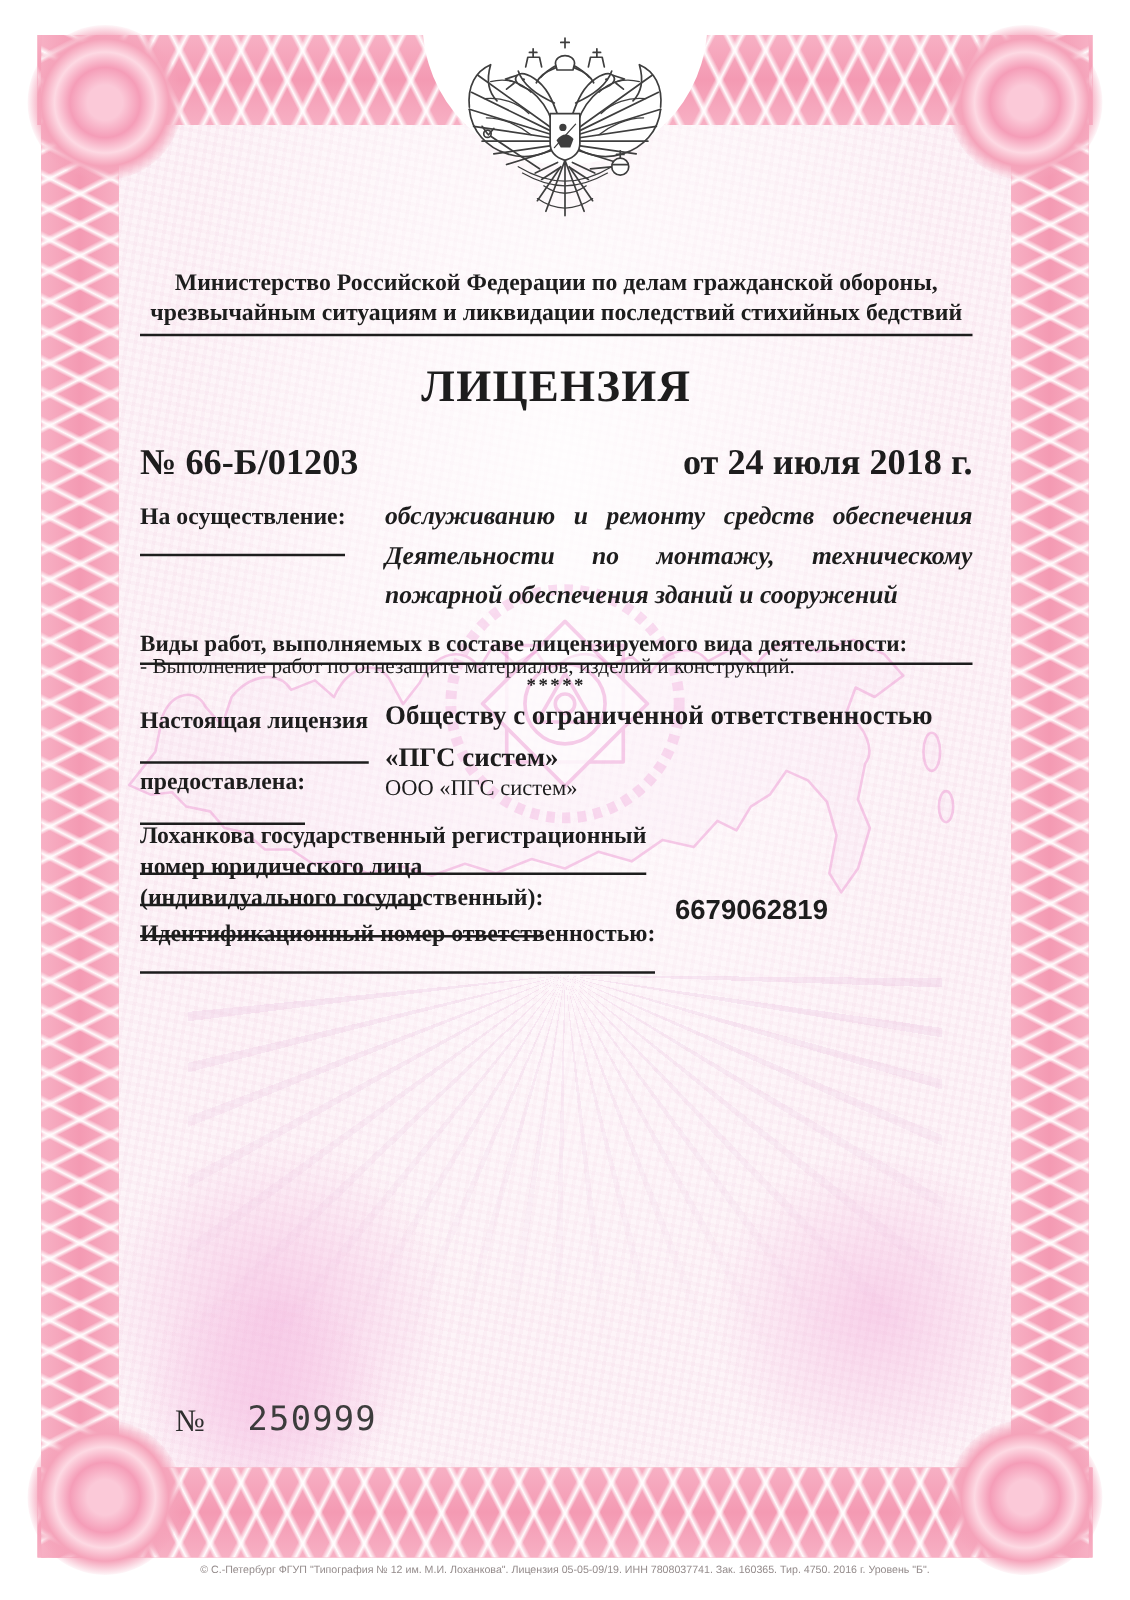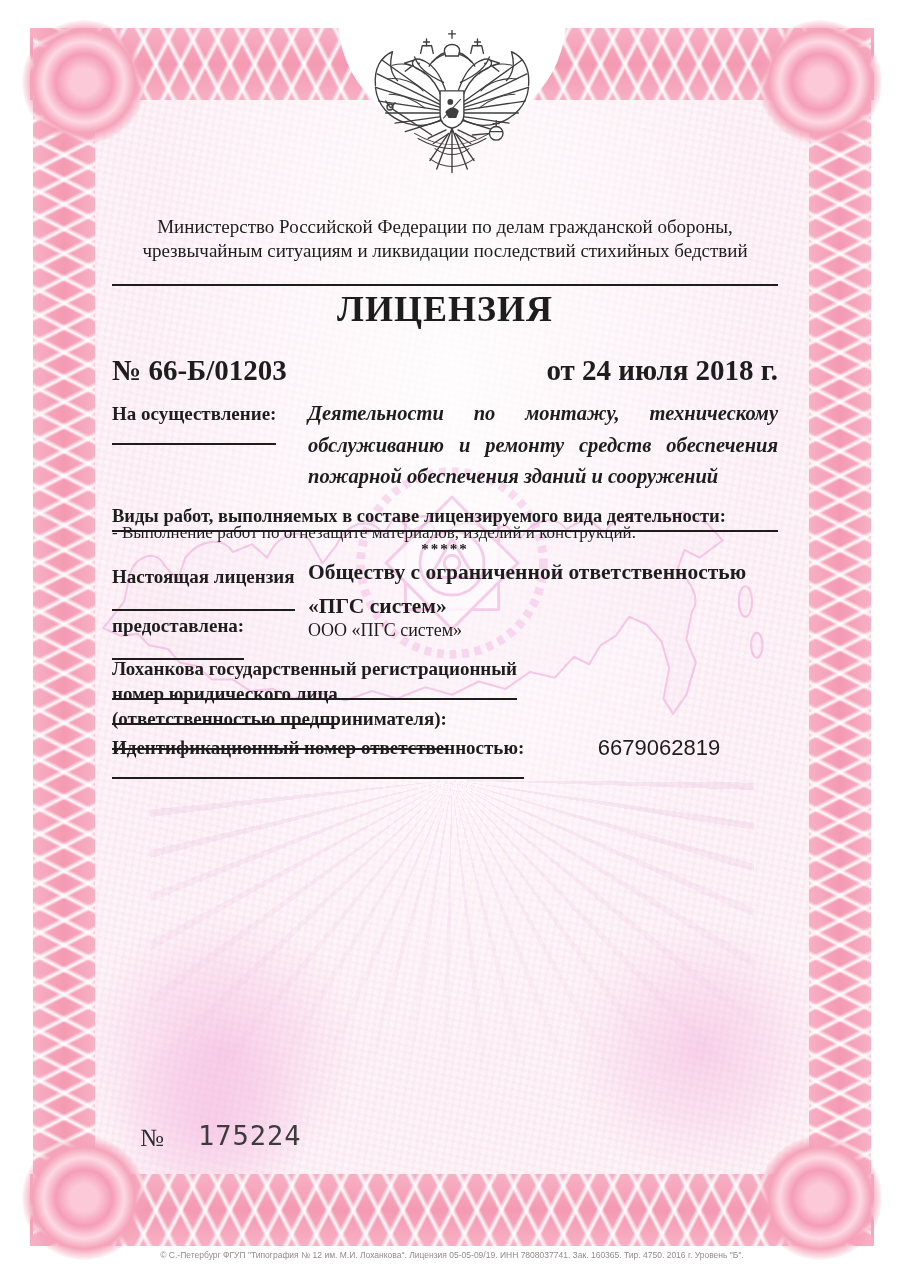--- a/index.html
+++ b/index.html
@@ -49,22 +49,22 @@
     -webkit-mask-image:linear-gradient(180deg,#000,rgba(0,0,0,0) 90%);
             mask-image:linear-gradient(180deg,#000,rgba(0,0,0,0) 90%);}
   .map-wm{position:absolute;left:90px;top:448px;width:724px;height:345px;opacity:.55;}
   .star-wm{position:absolute;left:350px;top:458px;width:204px;height:210px;opacity:.5;}
 
   
   .emblem{position:absolute;left:367px;top:20px;width:170px;height:174px;}
 
   
   .abs{position:absolute;}
-  .ministry{left:112px;top:215px;width:666px;text-align:center;font-weight:normal;
-    font-size:19px;line-height:24px;border-bottom:2.5px solid #1d1d1d;padding-bottom:21px;}
+  .ministry{left:112px;top:215px;width:666px;text-align:center;font-weight:bold;
+    font-size:19px;line-height:24px;border-bottom:2.5px solid #1d1d1d;padding-bottom:4px;}
   .doc-title{left:112px;top:288px;width:666px;text-align:center;font-weight:bold;
     font-size:36px;letter-spacing:1px;}
   .num-row{left:112px;top:354px;width:666px;display:flex;justify-content:space-between;
     font-weight:bold;font-size:29px;}
   .ul{border-bottom:2px solid #1d1d1d;display:inline-block;padding-bottom:18px;}
   .label{font-weight:bold;font-size:19px;}
   .act-label{left:112px;top:403px;}
   .act-text{left:308px;top:398px;width:470px;font-weight:bold;font-style:italic;
     font-size:20.5px;line-height:31.5px;}
   .act-text .just{text-align:justify;text-align-last:justify;}
@@ -75,21 +75,21 @@
     font-size:15px;letter-spacing:2px;}
   .grantee-label{left:112px;top:562px;width:200px;line-height:29px;}
   .grantee-name{left:308px;top:560px;width:470px;font-weight:bold;font-size:21.5px;}
   .grantee-name .nl2{margin-top:9px;}
   .grantee-short{left:308px;top:620px;width:470px;font-size:18px;}
   .ogrn-label{left:112px;top:658px;width:470px;}
   .ogrn-label div{height:25px;}
   .ogrn-value{left:540px;top:698px;width:238px;text-align:right;font-weight:bold;
     font-size:22px;font-family:"Liberation Sans",sans-serif;}
   .inn-label{left:112px;top:737px;}
-  .inn-value{left:540px;top:735px;width:238px;text-align:center;font-weight:normal;
+  .inn-value{left:540px;top:715px;width:238px;text-align:left;font-weight:bold;
     font-size:22px;font-family:"Liberation Sans",sans-serif;}
   .form-no{left:140px;top:1124px;font-size:25px;color:#2e2e2e;}
   .form-digits{left:198px;top:1120px;font-family:"DejaVu Sans Mono",monospace;
     font-size:27px;letter-spacing:1px;color:#3c3c3c;}
   .footer{left:0;top:1250px;width:904px;text-align:center;font-size:8.5px;
     color:#948b8b;font-family:"Liberation Sans",sans-serif;}
 </style>
 </head>
 <body>
 
@@ -182,47 +182,47 @@
 
   <div class="abs num-row">
     <span>№ 66-Б/01203</span>
     <span>от 24 июля 2018 г.</span>
   </div>
 
   <div class="abs act-label label">
     <span class="ul">На осуществление:</span>
   </div>
   <div class="abs act-text">
+    <div class="just">обслуживанию и ремонту средств обеспечения</div>
     <div class="just">Деятельности по монтажу, техническому</div>
-    <div class="just">обслуживанию и ремонту средств обеспечения</div>
     <div>пожарной обеспечения зданий и сооружений</div>
   </div>
 
   <div class="abs works-label">Виды работ, выполняемых в составе лицензируемого вида деятельности:</div>
   <div class="abs works-item">- Выполнение работ по огнезащите материалов, изделий и конструкций.</div>
   <div class="abs works-stars">*****</div>
 
   <div class="abs grantee-name">
     <div>Обществу с ограниченной ответственностью</div>
     <div class="nl2">«ПГС систем»</div>
   </div>
   <div class="abs grantee-label label">
     <span class="ul">Настоящая лицензия</span><br>
     <span class="ul">предоставлена:</span>
   </div>
   <div class="abs grantee-short">ООО «ПГС систем»</div>
 
   <div class="abs ogrn-label label">
     <div><span class="ul">Лоханкова государственный регистрационный</span></div>
     <div><span class="ul">номер юридического лица</span></div>
-    <div><span class="ul">(ответственностью предпринимателя):</span></div>
+    <div><span class="ul">(индивидуального государственный):</span></div>
   </div>
 
   <div class="abs inn-label label">
     <span class="ul">Идентификационный номер ответственностью:</span>
   </div>
   <div class="abs inn-value">6679062819</div>
 
   <div class="abs form-no">№</div>
-  <div class="abs form-digits">175224</div>
+  <div class="abs form-digits">250999</div>
 
   <div class="abs footer">© С.-Петербург ФГУП "Типография № 12 им. М.И. Лоханкова". Лицензия 05-05-09/19. ИНН 7808037741. Зак. 160365. Тир. 4750. 2016 г. Уровень "Б".</div>
 </div>
 
 </body></html>

